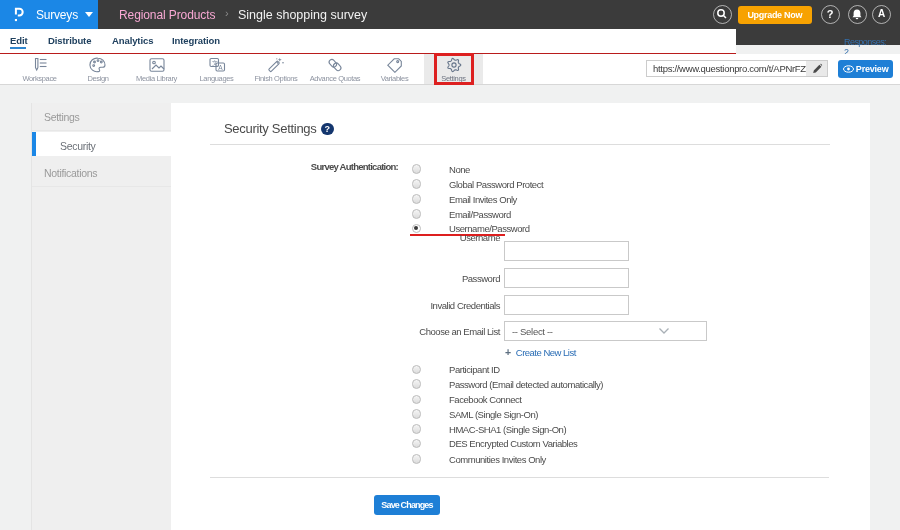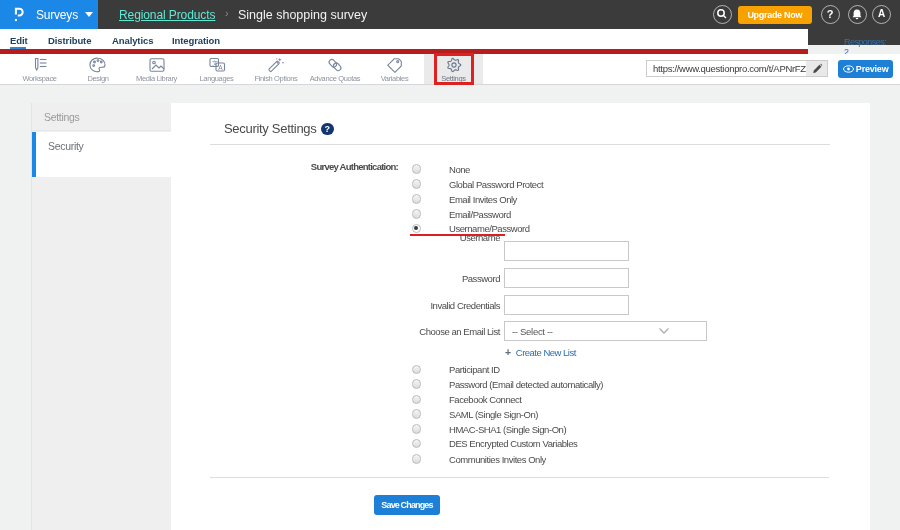--- a/index.html
+++ b/index.html
@@ -2,44 +2,44 @@
 <html><head>
 <meta charset="utf-8">
 <style>
 * { margin:0; padding:0; box-sizing:border-box; }
 html,body { width:900px; height:530px; overflow:hidden; font-family:"Liberation Sans", sans-serif; background:#f0f1f1; }
 
 .topbar { position:absolute; left:0; top:0; width:900px; height:45px; background:#3b3b3b; }
 .logo-area { position:absolute; left:0; top:0; width:98px; height:29px; background:#1b87e6; }
 .surveys { position:absolute; left:36px; top:8px; color:#fff; font-size:12px; letter-spacing:-0.2px; }
 .caret { position:absolute; left:85px; top:12px; width:0; height:0; border-left:4px solid transparent; border-right:4px solid transparent; border-top:5px solid #fff; }
-.crumb1 { position:absolute; left:119px; top:8px; color:#5eead4; font-size:12px; letter-spacing:-0.1px;text-decoration:underline; }
+.crumb1 { position:absolute; left:119px; top:8px; color:#f9a8d4; font-size:12px; letter-spacing:-0.1px; }
 .crumbsep { position:absolute; left:225px; top:7px; color:#8d8d8d; font-size:11px; }
 .crumb2 { position:absolute; left:238px; top:7.5px; color:#f2f2f2; font-size:12.5px; }
 .circbtn { position:absolute; top:5px; width:19px; height:19px; border:1.5px solid rgba(255,255,255,.6); border-radius:50%; color:#fff; text-align:center; }
 .upgrade { position:absolute; left:738px; top:5.5px; width:73.5px; height:18.5px; background:#f7a201; border-radius:3px; color:#fff; font-size:9px; font-weight:bold; letter-spacing:-0.3px; text-align:center; line-height:18.5px; }
 
-.nav2 { position:absolute; left:0; top:29px; width:808px; height:25px; background:#fff; border-bottom:5px solid #b91c1c; }
+.nav2 { position:absolute; left:0; top:29px; width:736px; height:25px; background:#fff; border-bottom:1px solid #b91c1c; }
 .nav2 span { position:absolute; top:6px; font-size:9.5px; font-weight:bold; letter-spacing:-0.1px; color:#20415f; }
 .editline { position:absolute; left:9.5px; top:17.5px; width:16.5px; height:2px; background:#2e86d0; }
 .resp { position:absolute; left:844px; top:7.5px; font-size:9px; letter-spacing:-0.55px; color:#3470ae; }
 
 .toolbar { position:absolute; left:0; top:54px; width:900px; height:31px; background:#fff; border-bottom:1px solid #d7d7d7; }
 .titem { position:absolute; top:0; width:59px; height:30px; text-align:center; }
 .titem svg { display:block; margin:2.5px auto 0; }
 .titem .lbl { font-size:7.5px; color:#8d93a0; letter-spacing:-0.35px; white-space:nowrap; margin-top:1px; }
 .titem.active { background:#eaeaea; }
 .redbox { position:absolute; left:434px; top:-1px; width:40px; height:31.5px; border:3px solid #dd2020; }
 .urlinput { position:absolute; left:646px; top:6px; width:172px; height:17px; border:1px solid #ccc; background:#fff; font-size:9.5px; letter-spacing:-0.3px; color:#3a3a3a; line-height:15px; padding-left:6px; white-space:nowrap; overflow:hidden; }
 .urlpencil { position:absolute; left:806px; top:6px; width:22px; height:17px; border:1px solid #ccc; border-left:none; background:#e9e9e9; text-align:center; }
 .preview { position:absolute; left:838px; top:5.5px; width:55px; height:18px; background:#1e7fd6; border-radius:3px; color:#fff; font-size:9px; font-weight:bold; letter-spacing:-0.2px; text-align:center; line-height:18px; }
 
 .card-sidebar { position:absolute; left:31px; top:103px; width:140px; height:427px; background:#efefef; border-left:1px solid #e4e4e4; }
 .snav { position:absolute; left:0; width:140px; height:28px; font-size:10.5px; letter-spacing:-0.3px; color:#9a9a9a; line-height:28px; padding-left:12px; border-bottom:1px solid #e7e7e7; }
-.snav.sel { background:#fff; color:#6b7077; border-left:4px solid #1b87e6; padding-left:12px; border-bottom:none; height:45px; }
+.snav.sel { background:#fff; color:#6b7077; border-left:4px solid #1b87e6; padding-left:24px; border-bottom:none; height:24px; }
 .content { position:absolute; left:171px; top:103px; width:699px; height:427px; background:#fff; }
 .title { position:absolute; left:224px; top:121px; font-size:13px; letter-spacing:-0.3px; color:#4a4a4a; }
 .qbadge { position:absolute; left:321px; top:122.5px; width:12.5px; height:12.5px; background:#14366e; border-radius:50%; color:#fff; font-size:9px; font-weight:bold; text-align:center; line-height:13px; }
 .hr1 { position:absolute; left:210px; top:144px; width:620px; height:1px; background:#ddd; }
 .hr2 { position:absolute; left:210px; top:476.5px; width:619px; height:1px; background:#ddd; }
 .flabel { position:absolute; font-size:9.5px; letter-spacing:-0.45px; color:#4b4b4b; text-align:right; width:150px; left:350px; }
 .authlbl { position:absolute; left:250px; top:160.5px; width:148px; font-size:9.5px; font-weight:bold; letter-spacing:-0.75px; color:#4b4b4b; text-align:right; }
 .radio { position:absolute; left:411.5px; width:9.5px; height:9.5px; border-radius:50%; border:1px solid #bbb; background:linear-gradient(180deg, #f6f6f6 0%, #e9e9e9 50%, #dcdcdc 100%); }
 .radio.sel { background:#fff; }
 .radio.sel::after { content:""; position:absolute; left:1.75px; top:1.75px; width:4px; height:4px; border-radius:50%; background:#3a3a3a; }
@@ -168,20 +168,21 @@
   </div>
   <div class="preview"><svg width="11" height="8" style="vertical-align:-1px;">
         <ellipse cx="5.5" cy="4" rx="5" ry="3.2" fill="none" stroke="#fff" stroke-width="1"></ellipse>
         <circle cx="5.5" cy="4" r="1.4" fill="#fff"></circle>
       </svg> Preview</div>
 </div>
 
 <div class="card-sidebar">
   <div class="snav" style="top:0;">Settings</div>
   <div class="snav sel" style="top:28.5px;">Security</div>
+  <div class="snav" style="top:55.5px;">Notifications</div>
 </div>
 <div class="content"></div>
 <div class="title">Security Settings</div>
 <div class="qbadge">?</div>
 <div class="hr1"></div>
 <div class="authlbl">Survey Authentication:</div>
 
 <div class="radio" style="top:164px;"></div>
 <div class="rlabel" style="top:163.5px;">None</div>
 <div class="radio" style="top:179px;"></div>

